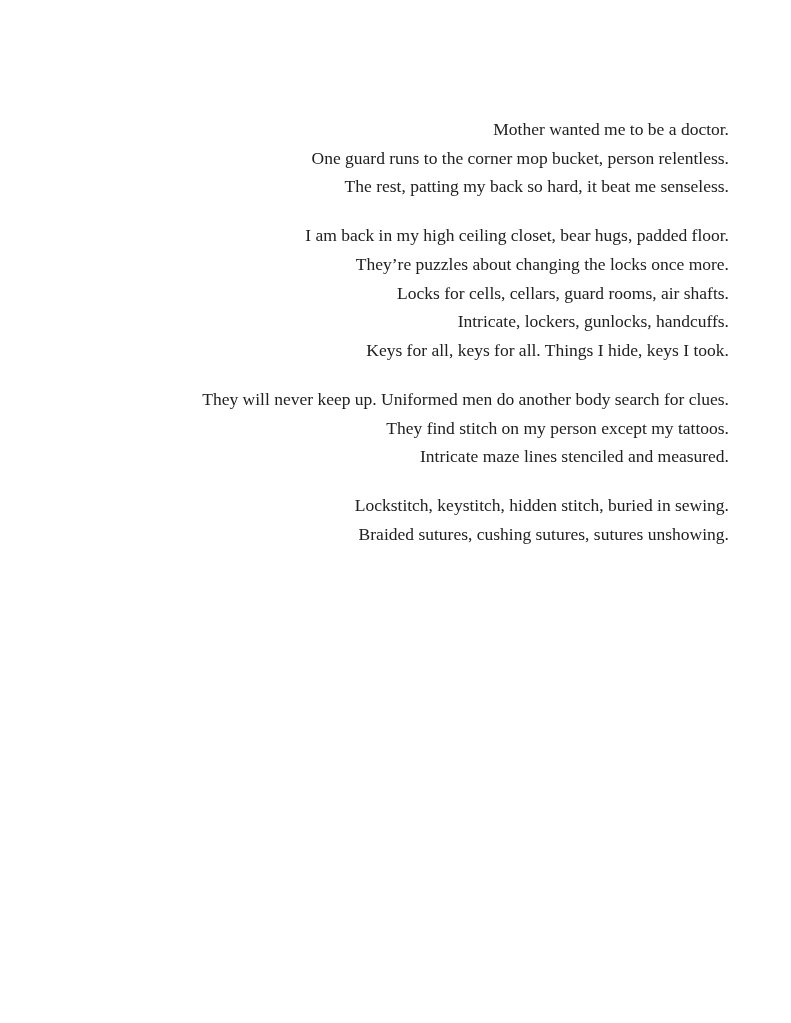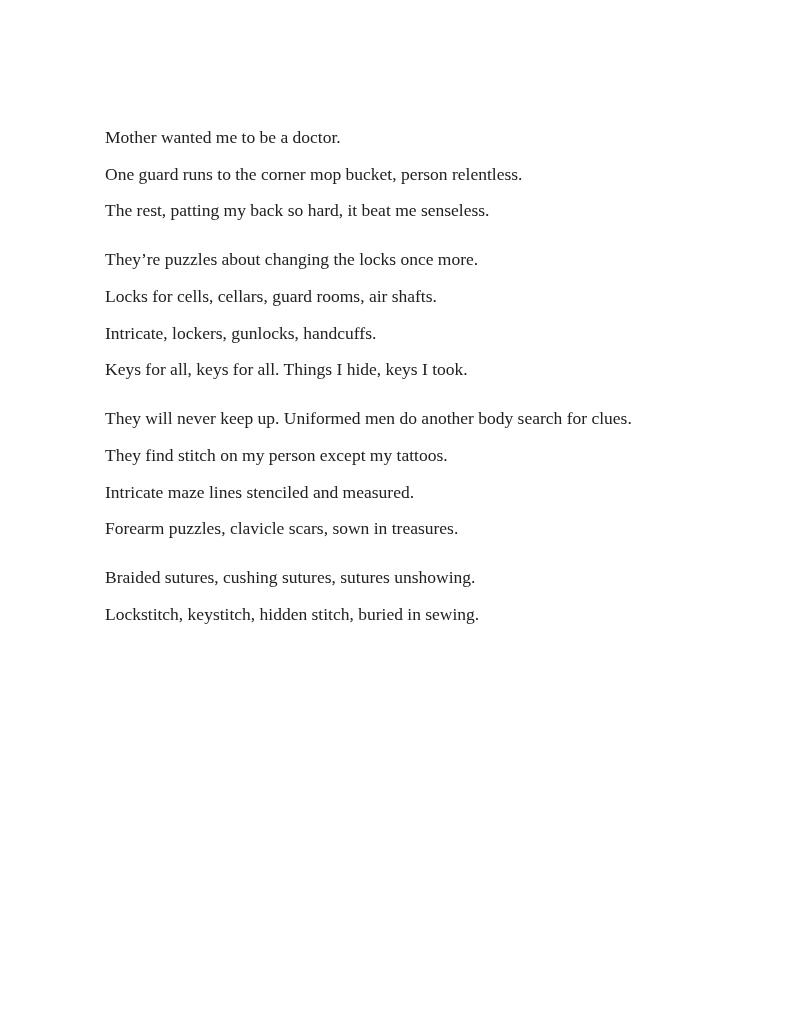--- a/index.html
+++ b/index.html
@@ -25,45 +25,46 @@
     color: #212121;
     -webkit-font-smoothing: antialiased;
   }
   .stanza {
     margin: 0 0 24.6px 0;
   }
   .stanza:last-child {
     margin-bottom: 0;
   }
   .poem-line {
-    margin: 12px;
+    margin: 4px;
     padding: 0;
     white-space: pre;
+    text-align: right;
   }
 </style>
 </head>
 <body>
 
 <main class="page">
   <article class="poem" id="poem">
       <div class="stanza">
         <p class="poem-line">Mother wanted me to be a doctor.</p>
         <p class="poem-line">One guard runs to the corner mop bucket, person relentless.</p>
         <p class="poem-line">The rest, patting my back so hard, it beat me senseless.</p>
       </div>
       <div class="stanza">
+        <p class="poem-line">I am back in my high ceiling closet, bear hugs, padded floor.</p>
         <p class="poem-line">They’re puzzles about changing the locks once more.</p>
         <p class="poem-line">Locks for cells, cellars, guard rooms, air shafts.</p>
         <p class="poem-line">Intricate, lockers, gunlocks, handcuffs.</p>
         <p class="poem-line">Keys for all, keys for all. Things I hide, keys I took.</p>
       </div>
       <div class="stanza">
         <p class="poem-line">They will never keep up. Uniformed men do another body search for clues.</p>
         <p class="poem-line">They find stitch on my person except my tattoos.</p>
         <p class="poem-line">Intricate maze lines stenciled and measured.</p>
-        <p class="poem-line">Forearm puzzles, clavicle scars, sown in treasures.</p>
       </div>
       <div class="stanza">
+        <p class="poem-line">Lockstitch, keystitch, hidden stitch, buried in sewing.</p>
         <p class="poem-line">Braided sutures, cushing sutures, sutures unshowing.</p>
-        <p class="poem-line">Lockstitch, keystitch, hidden stitch, buried in sewing.</p>
       </div>
     </article>
 </main>
 
 </body></html>

